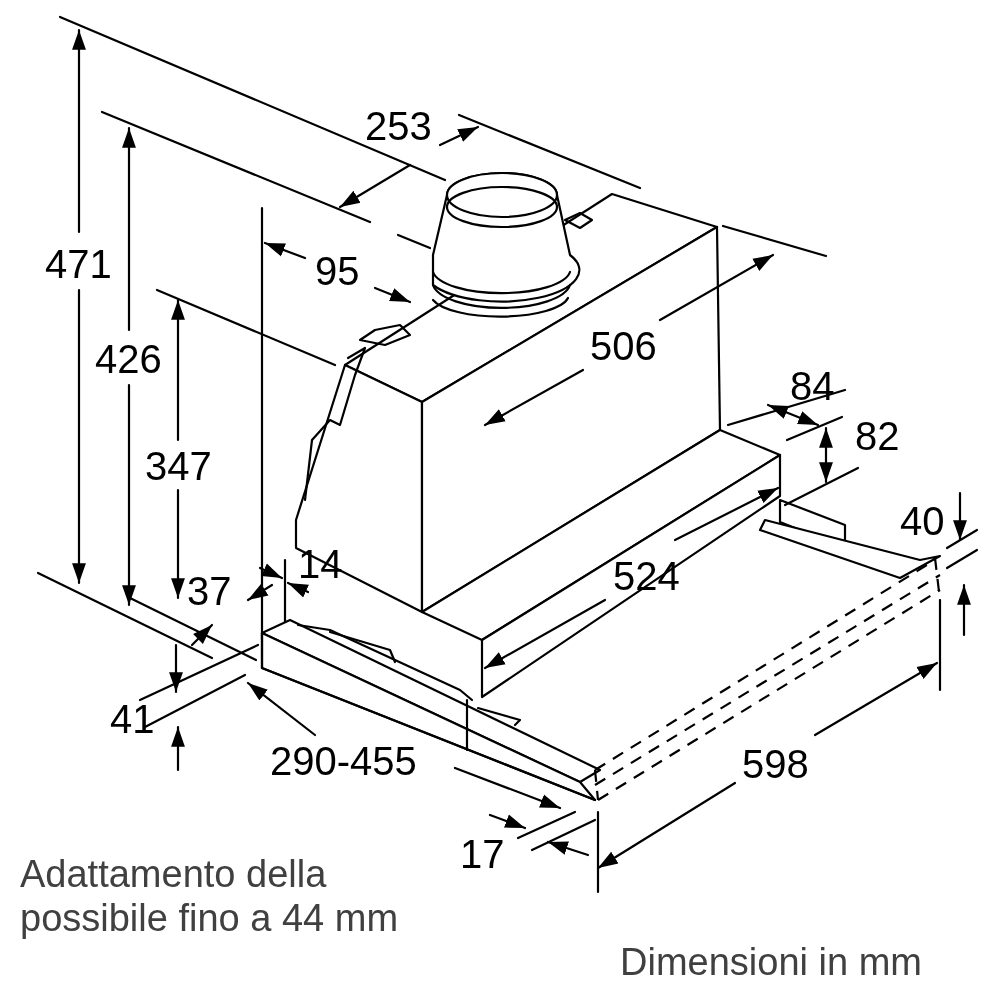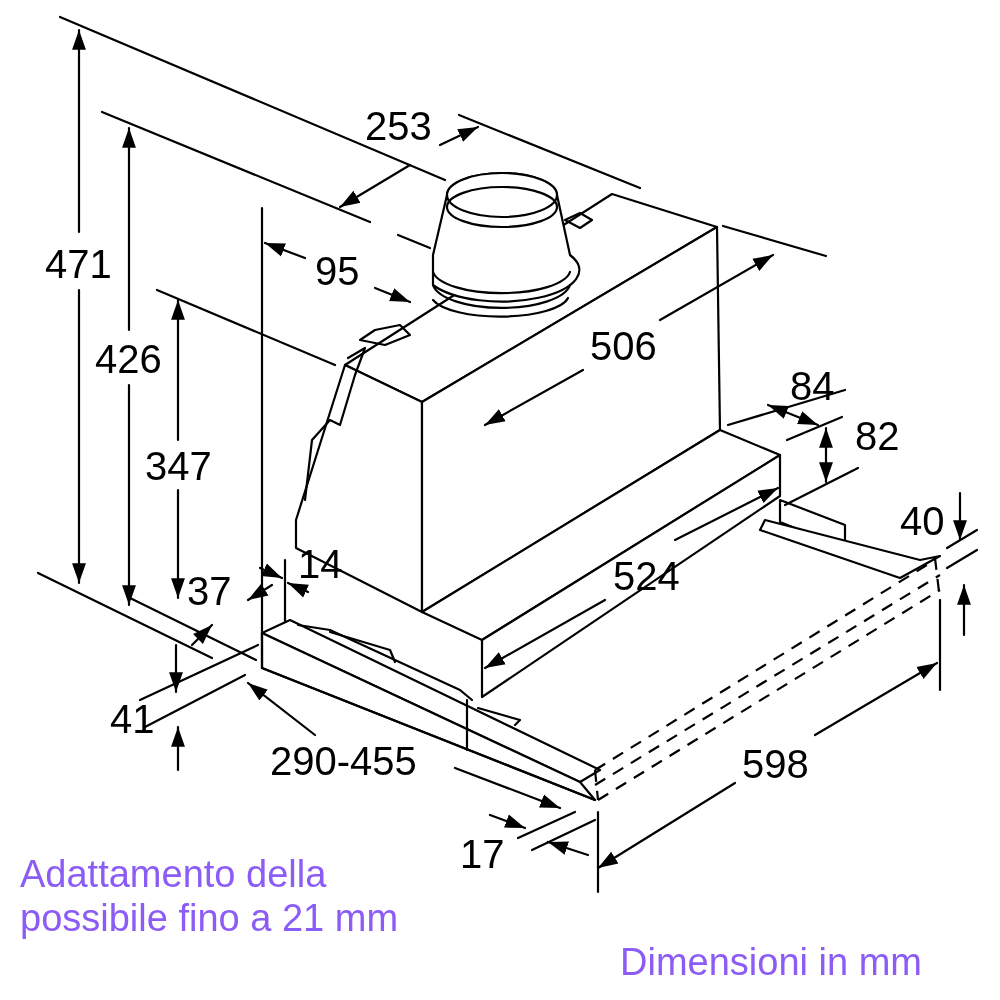--- a/index.html
+++ b/index.html
@@ -1,19 +1,19 @@
 <!DOCTYPE html>
 <html><head>
 <meta charset="utf-8">
 <style>
   html, body { margin:0; padding:0; background:#ffffff; }
   body { width:1000px; height:1000px; position:relative; overflow:hidden; font-family:"Liberation Sans", sans-serif; }
   svg { position:absolute; left:0; top:0; }
   .dim { font-family:"Liberation Sans", sans-serif; font-size:40px; fill:#000; }
-  .caption { position:absolute; font-family:"Liberation Sans", sans-serif; font-size:38px; color:#8b5cf6; line-height:44px; }
+  .caption { position:absolute; font-family:"Liberation Sans", sans-serif; font-size:38px; color:#404040; line-height:44px; }
   .ln { stroke:#000; stroke-width:2.2; fill:none; stroke-linecap:round; stroke-linejoin:round; }
   .lnw { stroke:#000; stroke-width:2.2; fill:#fff; stroke-linejoin:round; }
   .dash { stroke:#000; stroke-width:2.2; fill:none; stroke-dasharray:12 9; }
   .arr { fill:#000; }
 </style>
 </head>
 <body>
 
 <svg width="1000" height="1000" viewBox="0 0 1000 1000">
   <defs>
@@ -154,15 +154,15 @@
     <text class="dim" x="187" y="605">37</text>
     <text class="dim" x="298" y="578">14</text>
     <text class="dim" x="110" y="733">41</text>
     <text class="dim" x="270" y="775">290-455</text>
     <text class="dim" x="460" y="868">17</text>
   </g>
 </svg>
 
 <div class="caption" style="left:20px; top:852px;">
   <div>Adattamento della</div>
-  <div>possibile fino a 21 mm</div>
+  <div>possibile fino a 44 mm</div>
 </div>
 <div class="caption" style="left:620px; top:940px;">Dimensioni in mm</div>
 
 </body></html>

